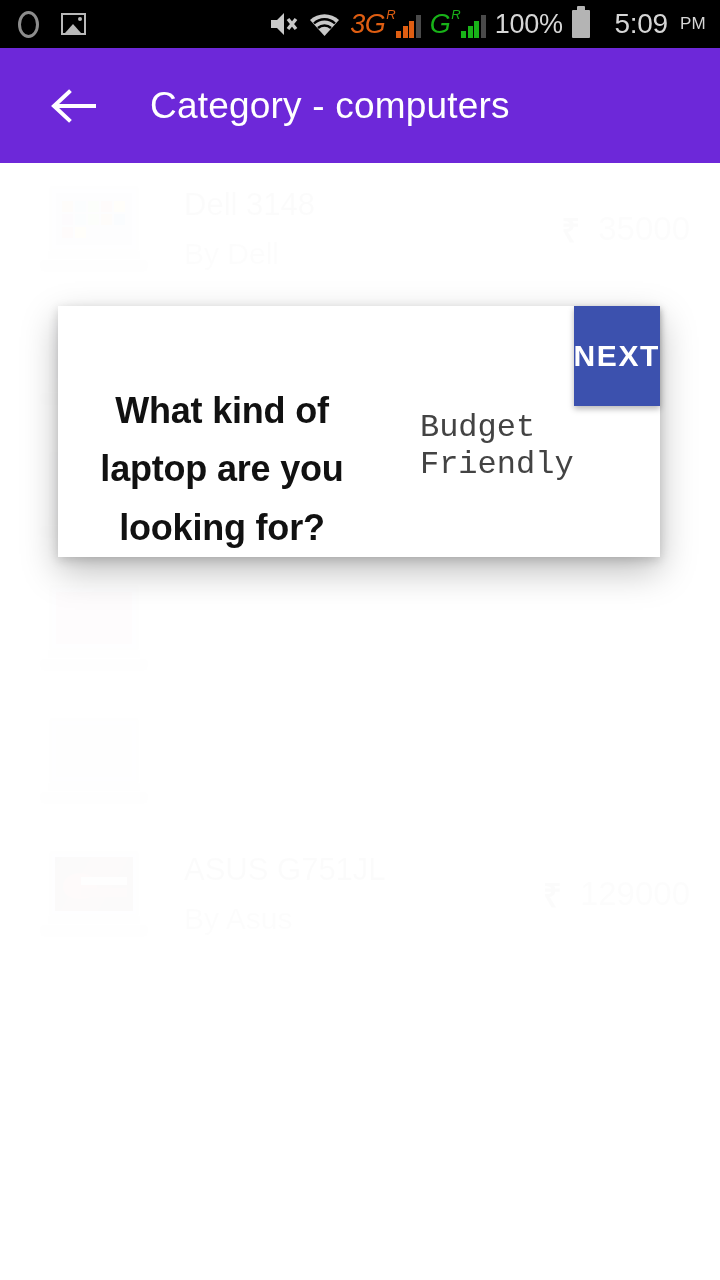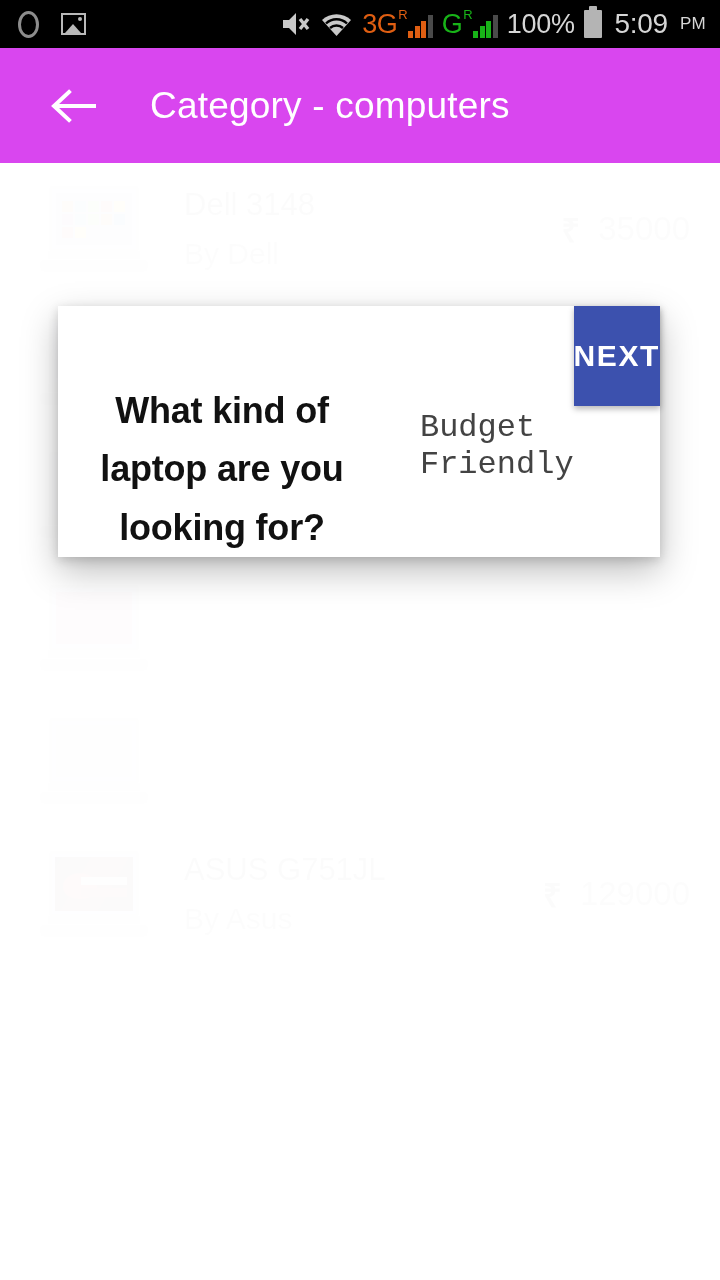--- a/index.html
+++ b/index.html
@@ -47,21 +47,21 @@
     border-bottom:9px solid #b9b9b9;
   }
   .gallery-ic::after {
     content:""; position:absolute;
     right:2px; top:2px; width:4px; height:4px;
     border-radius:50%; background:#b9b9b9;
   }
 
   .mute-wrap { display:flex; align-items:center; gap:1px; }
 
-  .net-grp { display:flex; align-items:flex-end; gap:1px; }
+  .net-grp { display:flex; align-items:flex-end; gap:1px;font-style:italic; }
   .net-label {
     font-size:27px; line-height:27px;
     font-weight:400; letter-spacing:-0.5px;
     position:relative; padding-right:10px;
   }
   .net-label .sup {
     position:absolute; top:-3px; right:0;
     font-size:13px; line-height:13px;
   }
   .net-3g { color:#df5e12; }
@@ -85,28 +85,28 @@
   .pct { font-size:27px; color:#d6d6d6; letter-spacing:-0.3px; }
   .batt {
     width:18px; height:28px;
     background:#b4b4b4; position:relative; border-radius:1px;
   }
   .batt::before {
     content:""; position:absolute;
     top:-4px; left:5px; width:8px; height:4px;
     background:#b4b4b4; border-radius:1px 1px 0 0;
   }
-  .clock { font-size:28px; color:#d6d6d6; letter-spacing:-0.3px; margin-left:4px; }
+  .clock { font-size:28px; color:#d6d6d6; letter-spacing:-0.3px; margin-left:16px; }
   .ampm { font-size:17px; color:#d6d6d6; margin-left:3px; letter-spacing:0.3px; }
 
   
   #app-bar {
     position:absolute; top:48px; left:0;
     width:720px; height:115px;
-    background:#d946ef;
+    background:#6d28d9;
     display:flex; align-items:center;
     padding-left:42px;
   }
   #back-button {
     width:62px; height:62px;
     display:flex; align-items:center; justify-content:center;
     cursor:pointer;
   }
   #app-bar-title {
     color:#ffffff;

